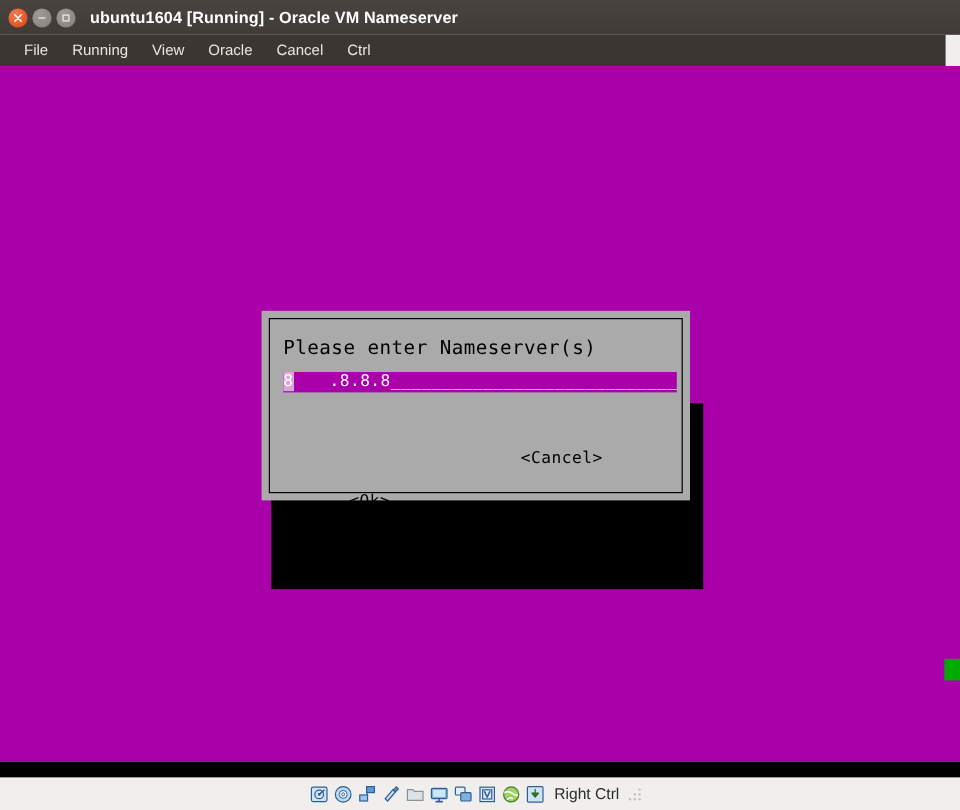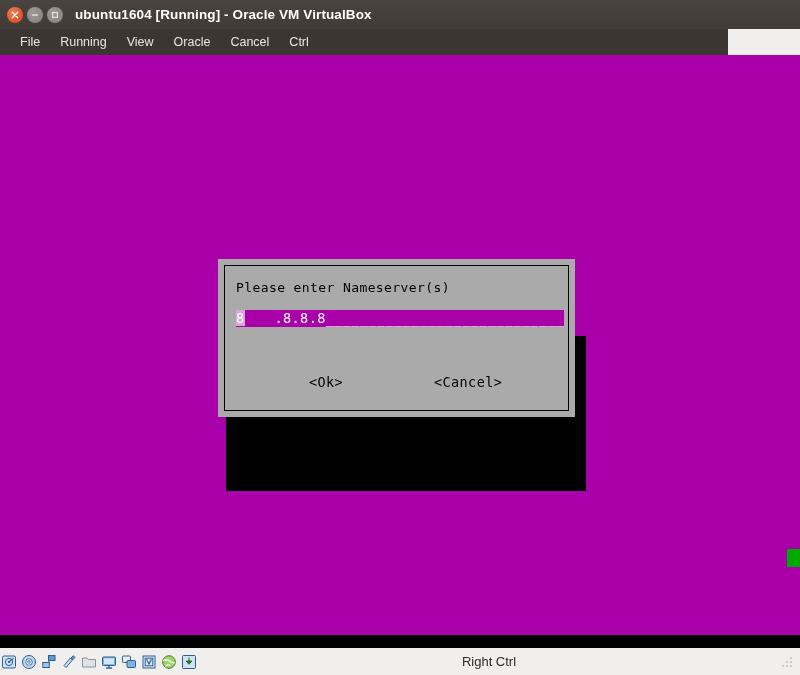--- a/index.html
+++ b/index.html
@@ -57,21 +57,21 @@
     font-size: 13.5px;
     font-weight: bold;
     letter-spacing: 0.1px;
     white-space: nowrap;
   }
 
   
   .menubar {
     position: absolute;
     left: 0; top: 29px;
-    width: 728px; height: 26px;
+    width: 788px; height: 26px;
     background: #3c3633;
     display: flex;
     align-items: center;
     padding-left: 10px;
     box-sizing: border-box;
   }
   .menu-item {
     color: #e8e6e3;
     font-size: 12.5px;
     padding: 3px 10px;
@@ -114,21 +114,21 @@
     border: 1px solid #000000;
     background: #aaaaaa;
     box-sizing: border-box;
     position: relative;
     font-family: "DejaVu Sans Mono", "Liberation Mono", monospace;
   }
   .dialog-prompt {
     position: absolute;
     left: 11px; top: 14px;
     color: #000000;
-    font-size: 13px;
+    font-size: 16px;
     letter-spacing: 0.4px;
     white-space: nowrap;
   }
   .input-field {
     position: absolute;
     left: 11px; top: 44px;
     width: 328px; height: 17px;
     background: #aa00aa;
     overflow: hidden;
     white-space: nowrap;
@@ -155,40 +155,40 @@
     height: 18px;
   }
   .tui-btn {
     position: absolute;
     color: #000000;
     font-size: 13.5px;
     letter-spacing: 0.4px;
     white-space: nowrap;
     cursor: pointer;
   }
-  .tui-btn.ok { left: 84px; }
+  .tui-btn.ok { left: 66px; margin-top: 36px; }
   .tui-btn.cancel { left: 209px; }
 
   
   .blackstrip {
     position: absolute;
     left: 0; top: 635px;
     width: 800px; height: 13px;
     background: #000000;
   }
 
   
   .statusbar {
     position: absolute;
     left: 0; top: 648px;
     width: 800px; height: 27px;
     background: #f0efee;
     display: flex;
     align-items: center;
-    justify-content: space-between;
+    justify-content: center;
     padding-right: 6px;
     box-sizing: border-box;
   }
   .status-icons {
     display: flex;
     align-items: center;
     gap: 3px;
   }
   .sicon {
     width: 17px; height: 17px;
@@ -231,21 +231,21 @@
         <svg width="8" height="8" viewBox="0 0 8 8">
           <path d="M1.5 4 L6.5 4" stroke="#dedbd8" stroke-width="1.3" stroke-linecap="round"></path>
         </svg>
       </div>
       <div class="wbtn max">
         <svg width="8" height="8" viewBox="0 0 8 8">
           <rect x="1.6" y="1.6" width="4.8" height="4.8" fill="none" stroke="#dedbd8" stroke-width="1.3"></rect>
         </svg>
       </div>
     </div>
-    <div class="title-text">ubuntu1604 [Running] - Oracle VM VirtualBox</div>
+    <div class="title-text">ubuntu1604 [Running] - Oracle VM Nameserver</div>
   </div>
 
   <div class="menubar">
     <div class="menu-item">File</div>
     <div class="menu-item">Running</div>
     <div class="menu-item">View</div>
     <div class="menu-item">Oracle</div>
     <div class="menu-item">Cancel</div>
     <div class="menu-item">Ctrl</div>
   </div>

